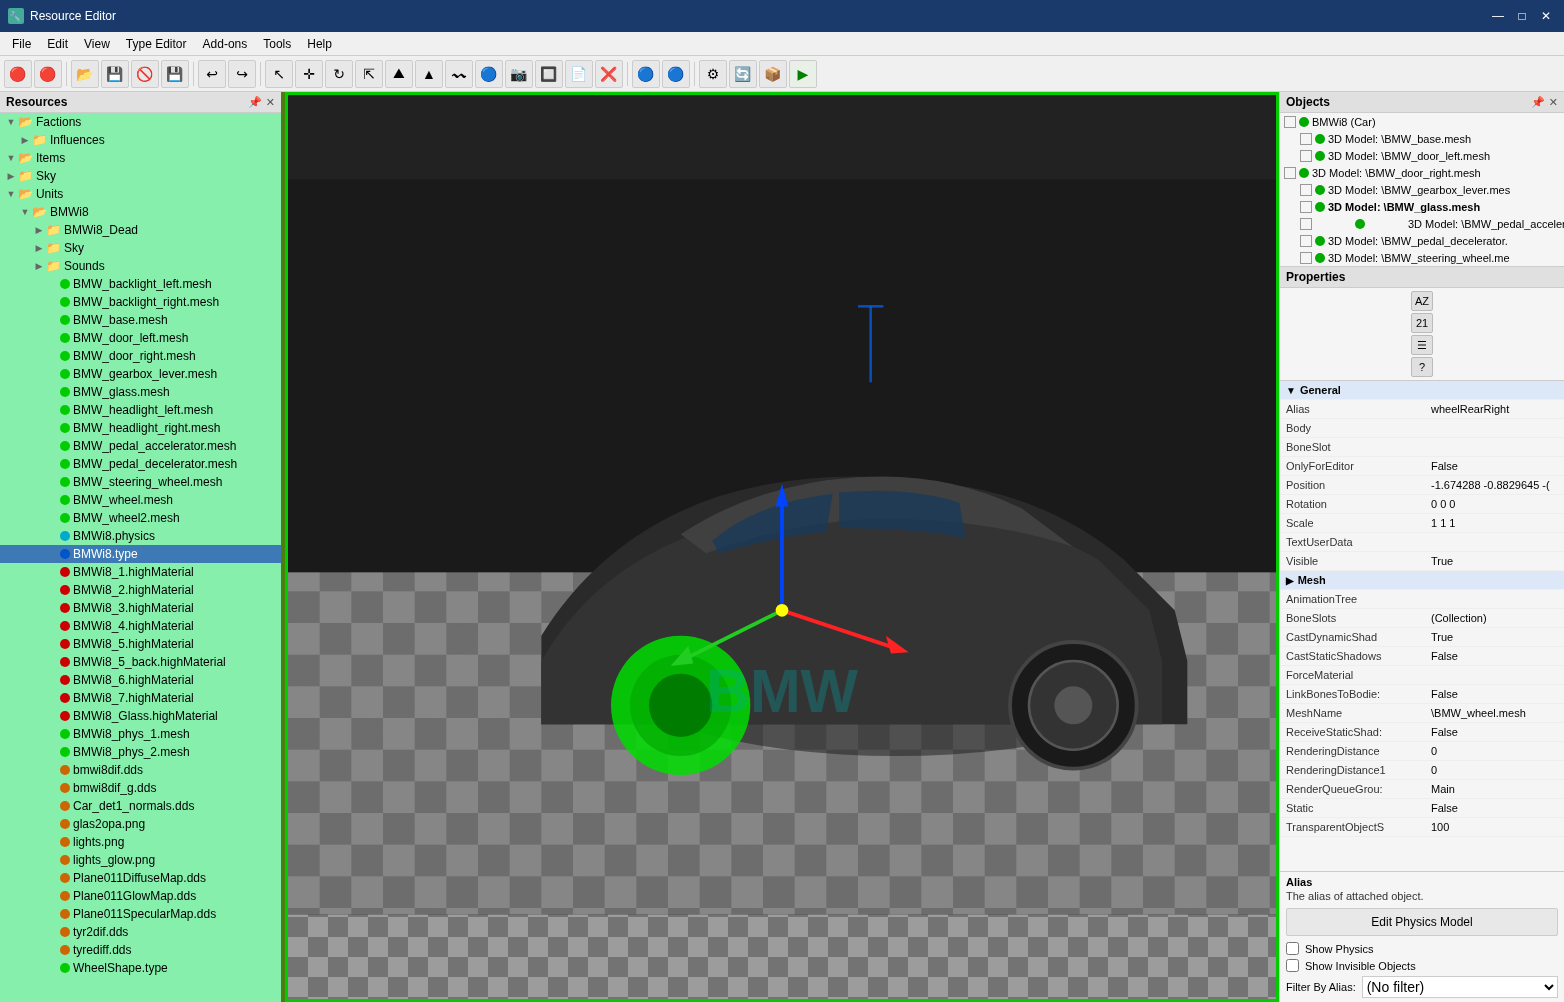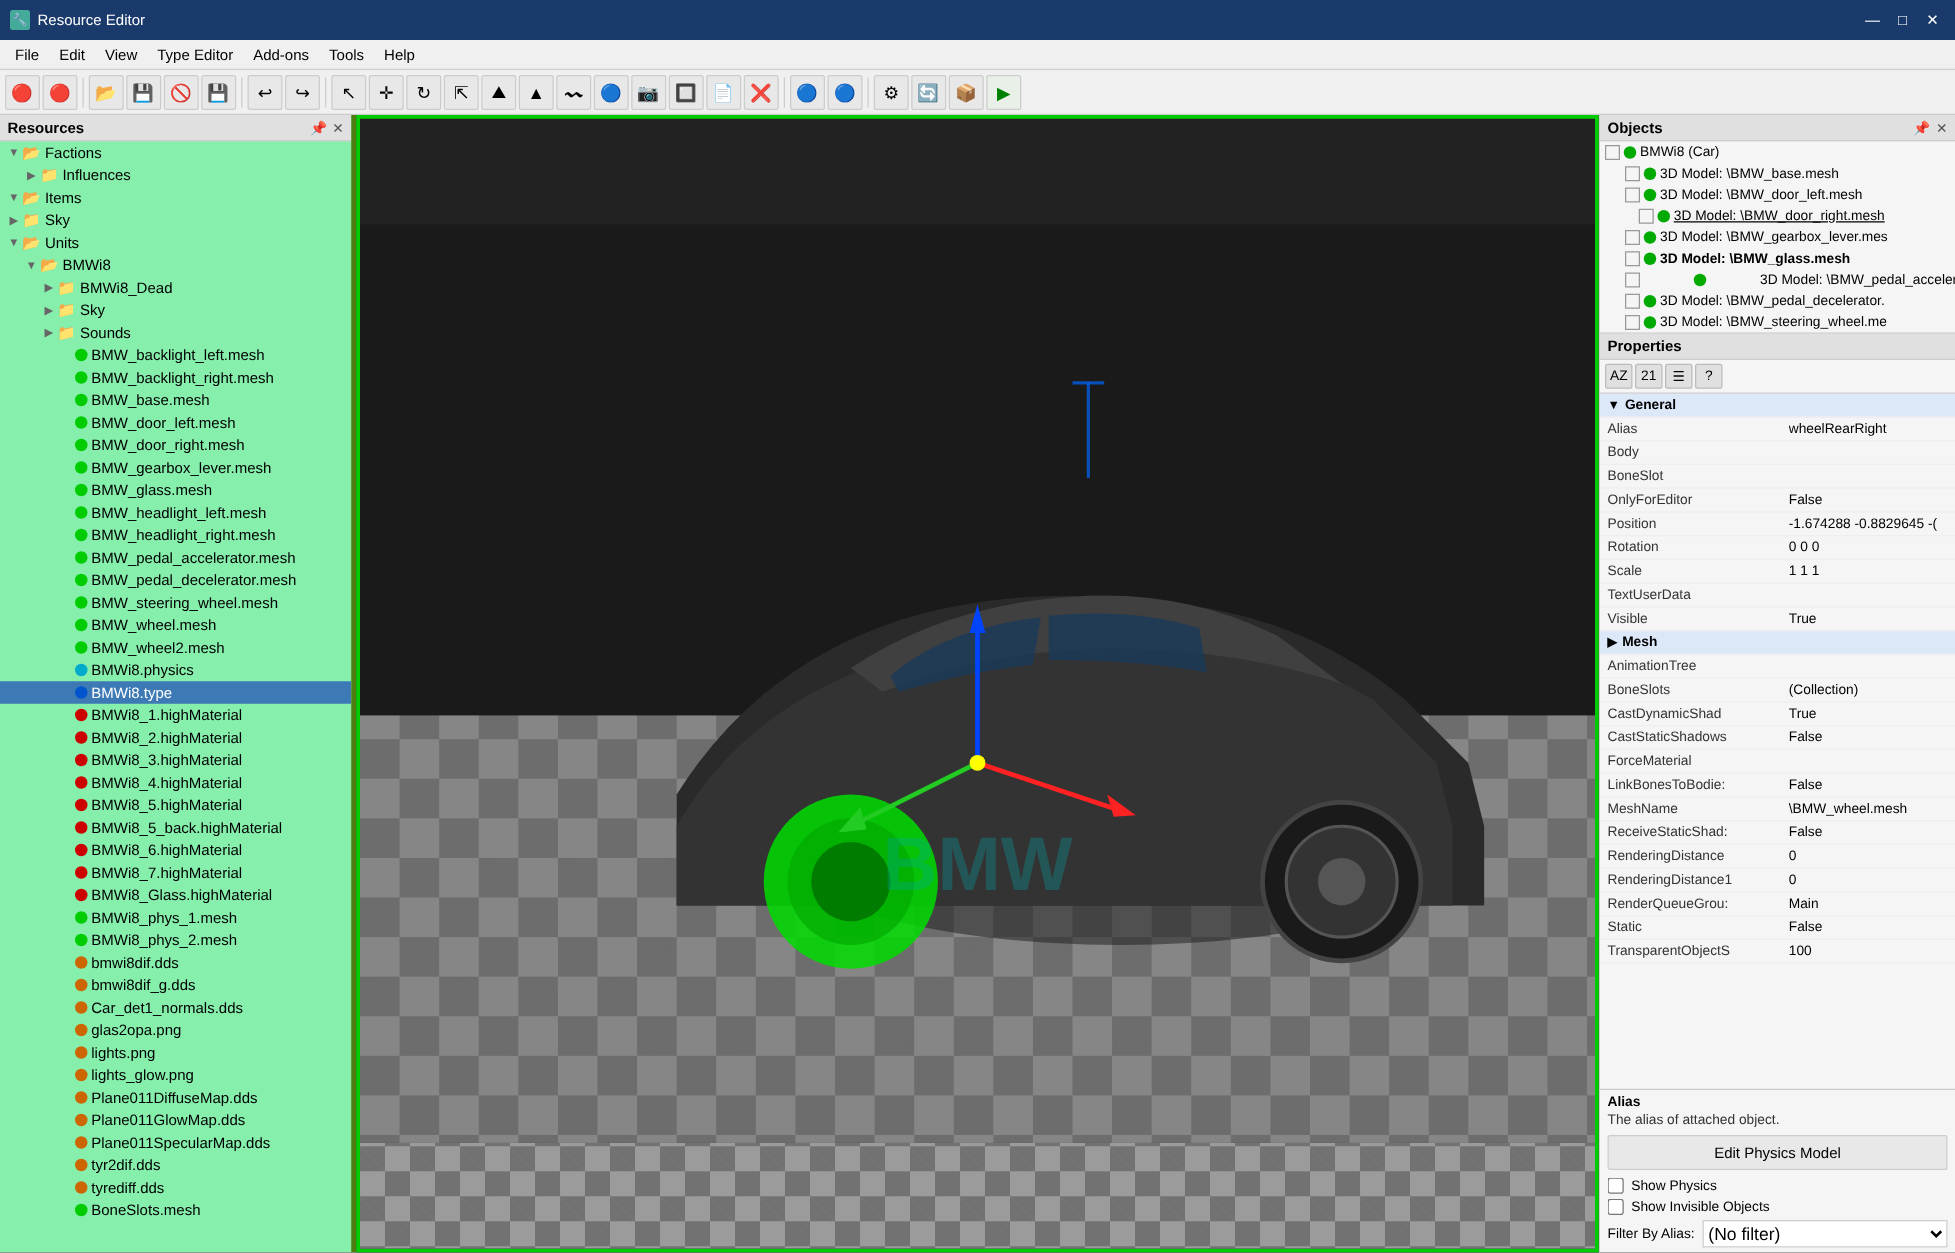--- a/index.html
+++ b/index.html
@@ -179,20 +179,21 @@
       display: flex;
       flex-direction: column;
       overflow: hidden;
     }
     .props-toolbar {
       display: flex;
       align-items: center;
       padding: 3px 4px;
       gap: 2px;
       border-bottom: 1px solid #ccc;
+      flex-direction: column;
     }
     .props-btn {
       width: 22px; height: 20px;
       background: #e0e0e0;
       border: 1px solid #bbb;
       cursor: pointer;
       display: flex; align-items: center; justify-content: center;
       font-size: 11px;
       border-radius: 2px;
     }
@@ -640,21 +641,21 @@
           <span style="margin-right: 3px; display: inline-flex; align-items: center;">
             <span class="icon-orange-dot"></span>
           </span>
           <span>tyrediff.dds</span>
         </div>
         <div class="tree-item" style="padding-left: 46px;">
           <span style="width: 14px; display: inline-block;"></span>
           <span style="margin-right: 3px; display: inline-flex; align-items: center;">
             <span class="icon-green-dot"></span>
           </span>
-          <span>BoneSlots.mesh</span>
+          <span>WheelShape.type</span>
         </div>
       </div>
   </div>
 
   <div class="viewport">
     <div class="viewport-canvas">
       <div class="checkerboard"></div>
 
       <svg width="100%" height="100%" viewBox="0 0 780 580" xmlns="http://www.w3.org/2000/svg" style="position:absolute;top:0;left:0;">
 
@@ -726,21 +727,21 @@
           <div class="obj-item" style="padding-left: 20px;">
             <div class="obj-checkbox"></div>
             <span style="width: 10px; height: 10px; background: rgb(0, 170, 0); border-radius: 50%; margin-right: 3px; display: inline-block; flex-shrink: 0;"></span>
             <span>3D Model: \BMW_base.mesh</span>
           </div>
           <div class="obj-item" style="padding-left: 20px;">
             <div class="obj-checkbox"></div>
             <span style="width: 10px; height: 10px; background: rgb(0, 170, 0); border-radius: 50%; margin-right: 3px; display: inline-block; flex-shrink: 0;"></span>
             <span>3D Model: \BMW_door_left.mesh</span>
           </div>
-          <div class="obj-item" style="padding-left: 31px; text-decoration: underline;">
+          <div class="obj-item" style="padding-left: 4px;">
             <div class="obj-checkbox"></div>
             <span style="width: 10px; height: 10px; background: rgb(0, 170, 0); border-radius: 50%; margin-right: 3px; display: inline-block; flex-shrink: 0;"></span>
             <span>3D Model: \BMW_door_right.mesh</span>
           </div>
           <div class="obj-item" style="padding-left: 20px;">
             <div class="obj-checkbox"></div>
             <span style="width: 10px; height: 10px; background: rgb(0, 170, 0); border-radius: 50%; margin-right: 3px; display: inline-block; flex-shrink: 0;"></span>
             <span>3D Model: \BMW_gearbox_lever.mes</span>
           </div>
           <div class="obj-item" style="padding-left: 20px; font-weight: bold;">

